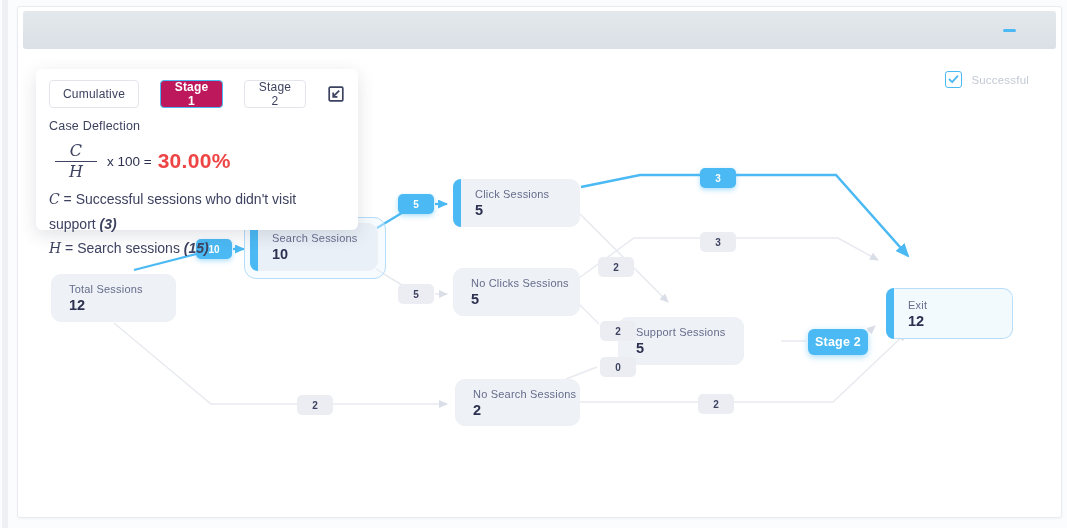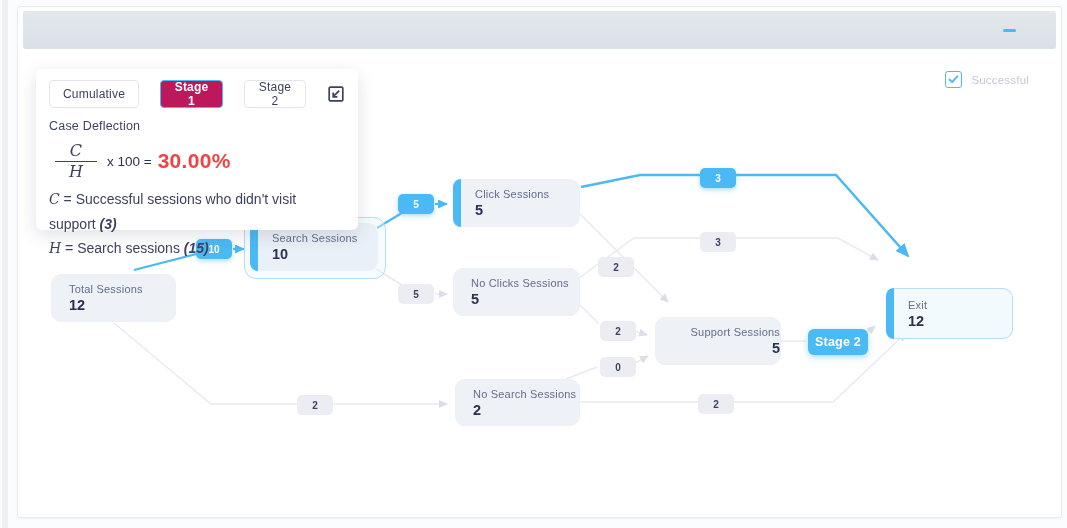--- a/index.html
+++ b/index.html
@@ -79,21 +79,21 @@
   .node.blue-bar{padding-left:22px;}
   .node-total   {left:33px; top:267px;width:125px;height:48px;}
   .node-search  {left:232px;top:216px;width:128px;height:48px;background:#eaf0f7;}
   .search-highlight{
     position:absolute;left:226px;top:210px;width:140px;height:60px;border:1px solid #b5dcf8;
     border-radius:12px;background:rgba(236,247,254,.45);z-index:2;
   }
   .node-click   {left:435px;top:172px;width:127px;height:48px;}
   .node-noclick {left:435px;top:261px;width:127px;height:48px;}
   .node-nosearch{left:437px;top:372px;width:125px;height:47px;}
-  .node-support {left:637px;top:310px;width:126px;height:48px;text-align:right;}
+  .node-support {left:600px;top:310px;width:126px;height:48px;}
   .node-exit    {left:868px;top:263px;width:127px;height:51px;background:#f3fafe;border:1px solid #badefa;margin-top:18px;}
   
   .edge-label{
     position:absolute;width:36px;height:20px;border-radius:5px;display:flex;align-items:center;
     justify-content:center;font-size:10px;font-weight:bold;z-index:4;
   }
   .edge-label.gray{background:#ebedf3;color:#3d4260;}
   .edge-label.blue{background:#4bb9f3;color:#fff;box-shadow:0 2px 5px rgba(75,185,243,.45);}
   .el-10 {left:178px;top:232px;}
   .el-5a {left:380px;top:187px;}

